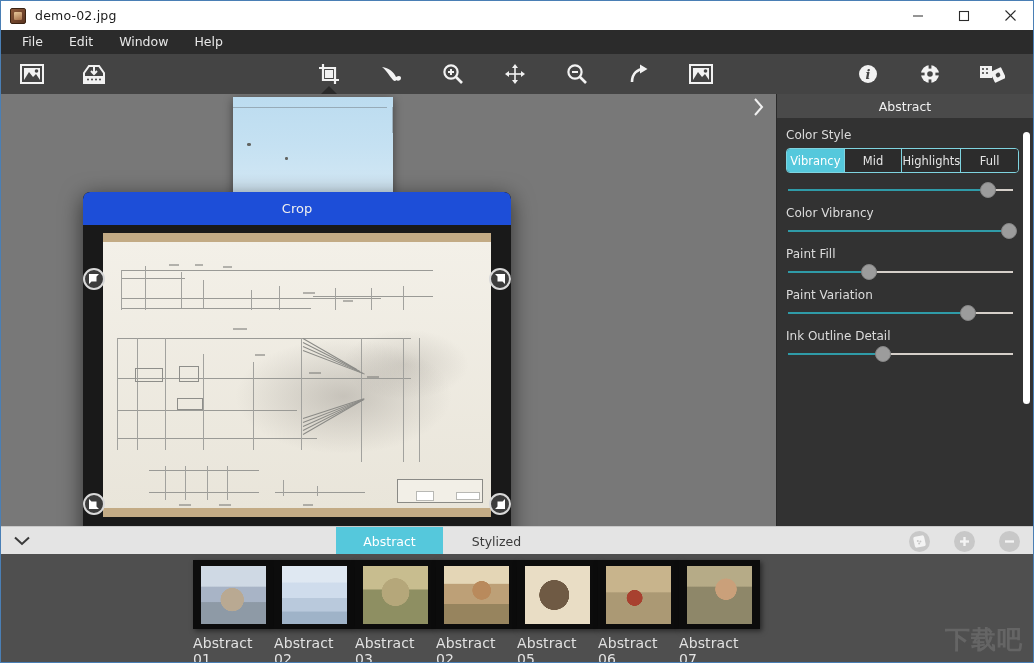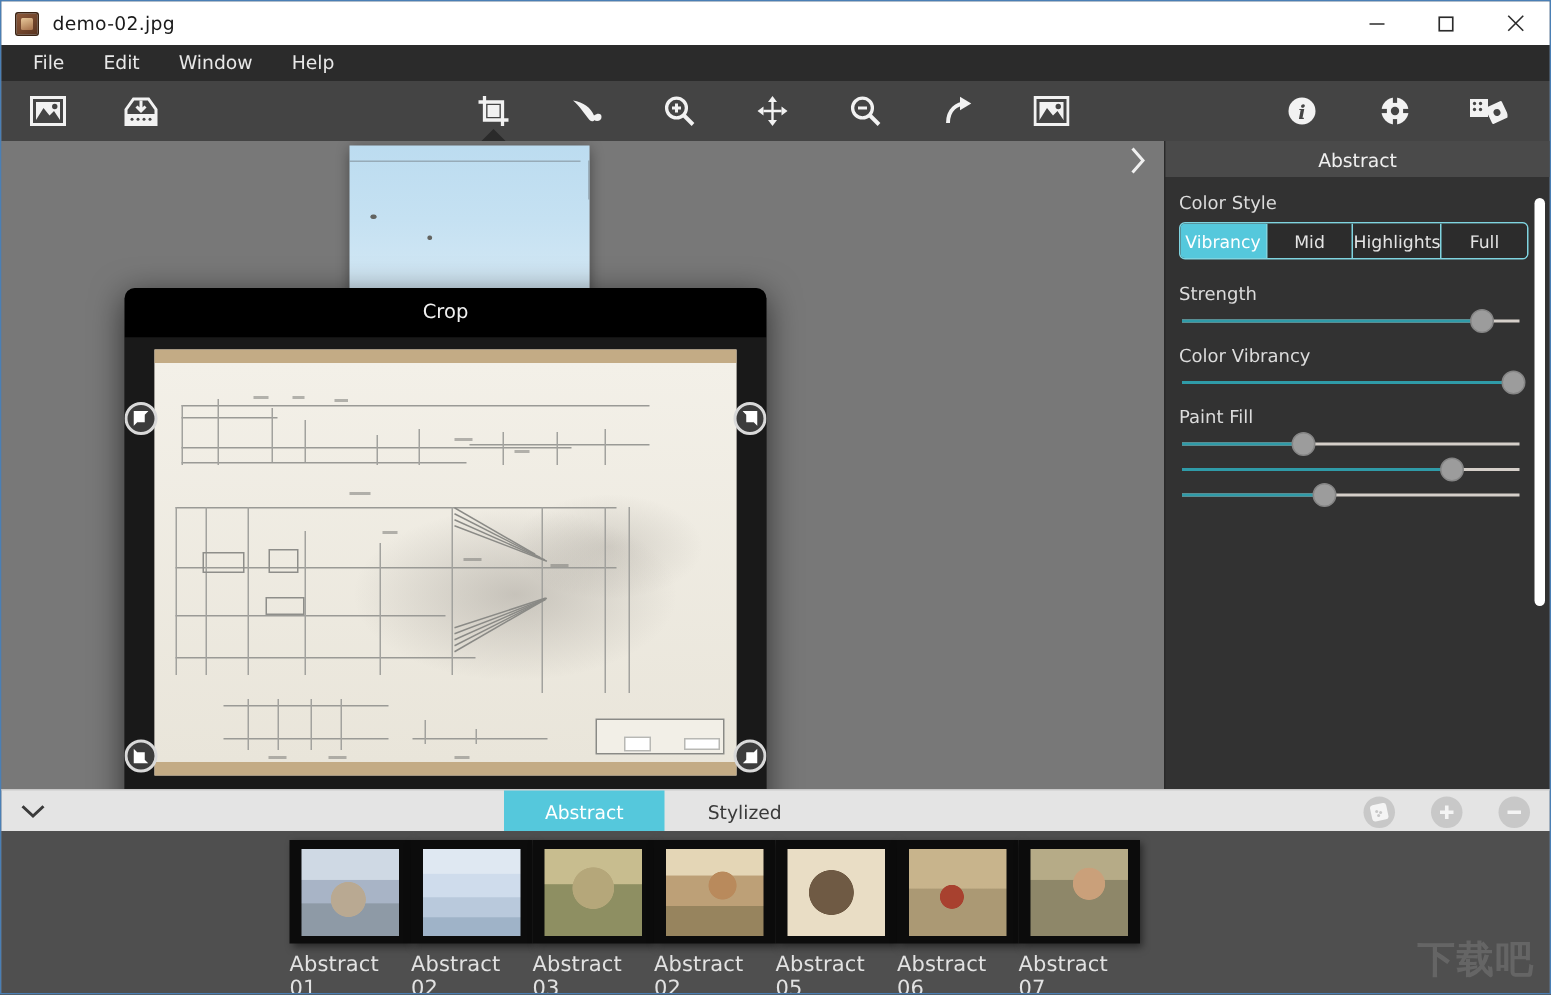--- a/index.html
+++ b/index.html
@@ -93,21 +93,21 @@
   }
 
   
   .crop-modal {
     position: absolute; left: 82px; top: 98px; width: 428px; height: 427px;
     background: #1b1b1b; border-radius: 7px; overflow: hidden;
     box-shadow: 0 5px 22px rgba(0,0,0,.6);
     display:flex; flex-direction:column;
   }
   .crop-title {
-    height: 33px; flex:0 0 33px; background:#000000; color:#f0f0f0;
+    height: 33px; flex:0 0 33px; background:#1d4ed8; color:#f0f0f0;
     font-size:13px; display:flex; align-items:center; justify-content:center;
     border-top-left-radius:7px; border-top-right-radius:7px;
   }
   .crop-body { flex:1 1 auto; position:relative; background:#191919; }
   .crop-photo {
     position:absolute; left:20px; top:8px; right:20px; bottom:8px;
     background:#efeae0;
     border-top:9px solid #c3ab85; border-bottom:9px solid #c3ab85;
     overflow:hidden;
   }
@@ -541,47 +541,48 @@
 
         <div class="rp-label">Color Style</div>
         <div class="style-seg">
           <div class="on" style="background: rgb(85, 200, 220);">Vibrancy</div>
           <div>Mid</div>
           <div>Highlights</div>
           <div>Full</div>
         </div>
 
         <div class="slider-row">
-          <div class="sl-name">Strength</div>
           <div class="track">
             <div class="fill" style="width: 89%; background: rgb(47, 155, 168);"></div>
               <div class="knob" style="left: 89%;"></div>
           </div>
         </div>
         <div class="slider-row">
           <div class="sl-name">Color Vibrancy</div>
           <div class="track">
             <div class="fill" style="width: 98%; background: rgb(47, 155, 168);"></div>
               <div class="knob" style="left: 98%;"></div>
           </div>
         </div>
         <div class="slider-row">
           <div class="sl-name">Paint Fill</div>
           <div class="track">
             <div class="fill" style="width: 36%; background: rgb(47, 155, 168);"></div>
               <div class="knob" style="left: 36%;"></div>
           </div>
         </div>
         <div class="slider-row">
+          <div class="sl-name">Paint Variation</div>
           <div class="track">
             <div class="fill" style="width: 80%; background: rgb(47, 155, 168);"></div>
               <div class="knob" style="left: 80%;"></div>
           </div>
         </div>
         <div class="slider-row">
+          <div class="sl-name">Ink Outline Detail</div>
           <div class="track">
             <div class="fill" style="width: 42%; background: rgb(47, 155, 168);"></div>
               <div class="knob" style="left: 42%;"></div>
           </div>
         </div>
 
         <div class="rp-scroll"></div>
       </div>
     </div>
   </div>

